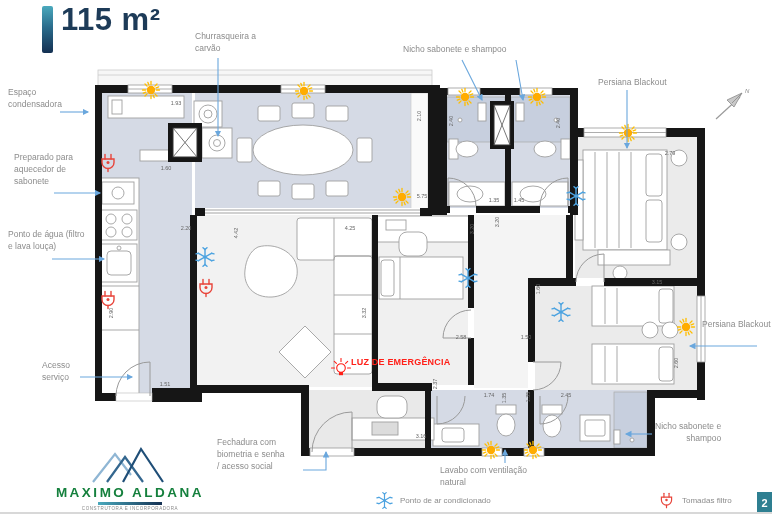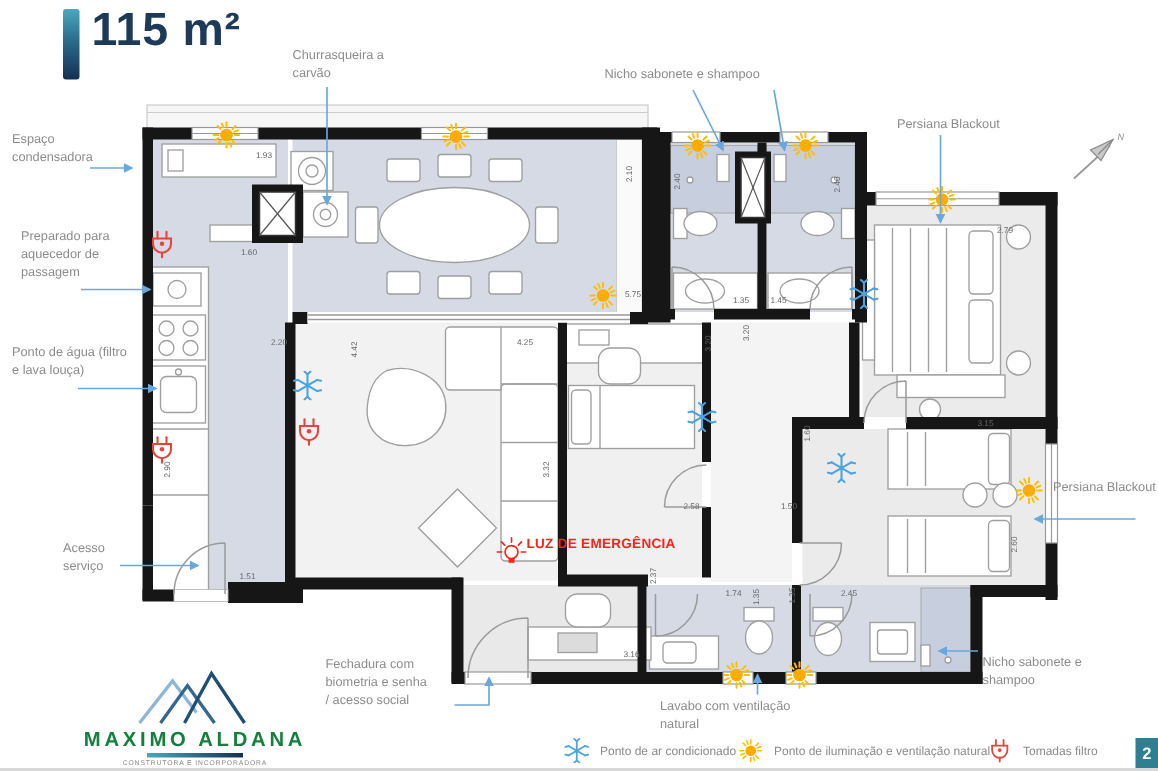--- a/index.html
+++ b/index.html
@@ -395,49 +395,43 @@
   <div id="title">115 m²</div>
 
   <div class="lbl" style="left:195px;top:31px;">Churrasqueira a
 carvão</div>
   <div class="lbl" style="left:403px;top:44px;">Nicho sabonete e shampoo</div>
   <div class="lbl" style="left:598px;top:77px;">Persiana Blackout</div>
   <div class="lbl" style="left:8px;top:87px;">Espaço
 condensadora</div>
   <div class="lbl" style="left:14px;top:152px;">Preparado para
 aquecedor de
-passagem</div>
+sabonete</div>
   <div class="lbl" style="left:8px;top:229px;">Ponto de água (filtro
 e lava louça)</div>
   <div class="lbl" style="left:42px;top:360px;">Acesso
 serviço</div>
   <div class="lbl" style="left:440px;top:465px;">Lavabo com ventilação
 natural</div>
   <div class="lbl" style="left:217px;top:437px;">Fechadura com
 biometria e senha
 / acesso social</div>
-  <div class="lbl" style="left:655px;top:436px;">Nicho sabonete e
+  <div class="lbl" style="left:655px;top:421px;text-align:right;">Nicho sabonete e
 shampoo</div>
   <div class="lbl" style="left:702px;top:319px;">Persiana Blackout</div>
 
   <div id="emergency">
     <span style="margin-left:22px;">LUZ DE EMERGÊNCIA</span>
   </div>
 
   <div class="legend-item" style="left:376px;top:492px;">
     <svg width="17" height="17">
         <use href="#snow" x="0" y="0" width="17" height="17"></use>
       </svg>
     <span>Ponto de ar condicionado</span>
-  </div>
-  <div class="legend-item" style="left:492px;top:492px;">
-    <svg width="17" height="17">
-        <use href="#sun" x="0" y="0" width="17" height="17"></use>
-      </svg>
-    <span>Ponto de iluminação e ventilação natural</span>
   </div>
   <div class="legend-item" style="left:658px;top:492px;">
     <svg width="17" height="17">
         <use href="#plug" x="0" y="0" width="17" height="17"></use>
       </svg>
     <span>Tomadas filtro</span>
   </div>
 
   <div id="logo">
     <svg width="90" height="38" viewBox="0 0 90 38" style="display:block;margin:0 auto;">

